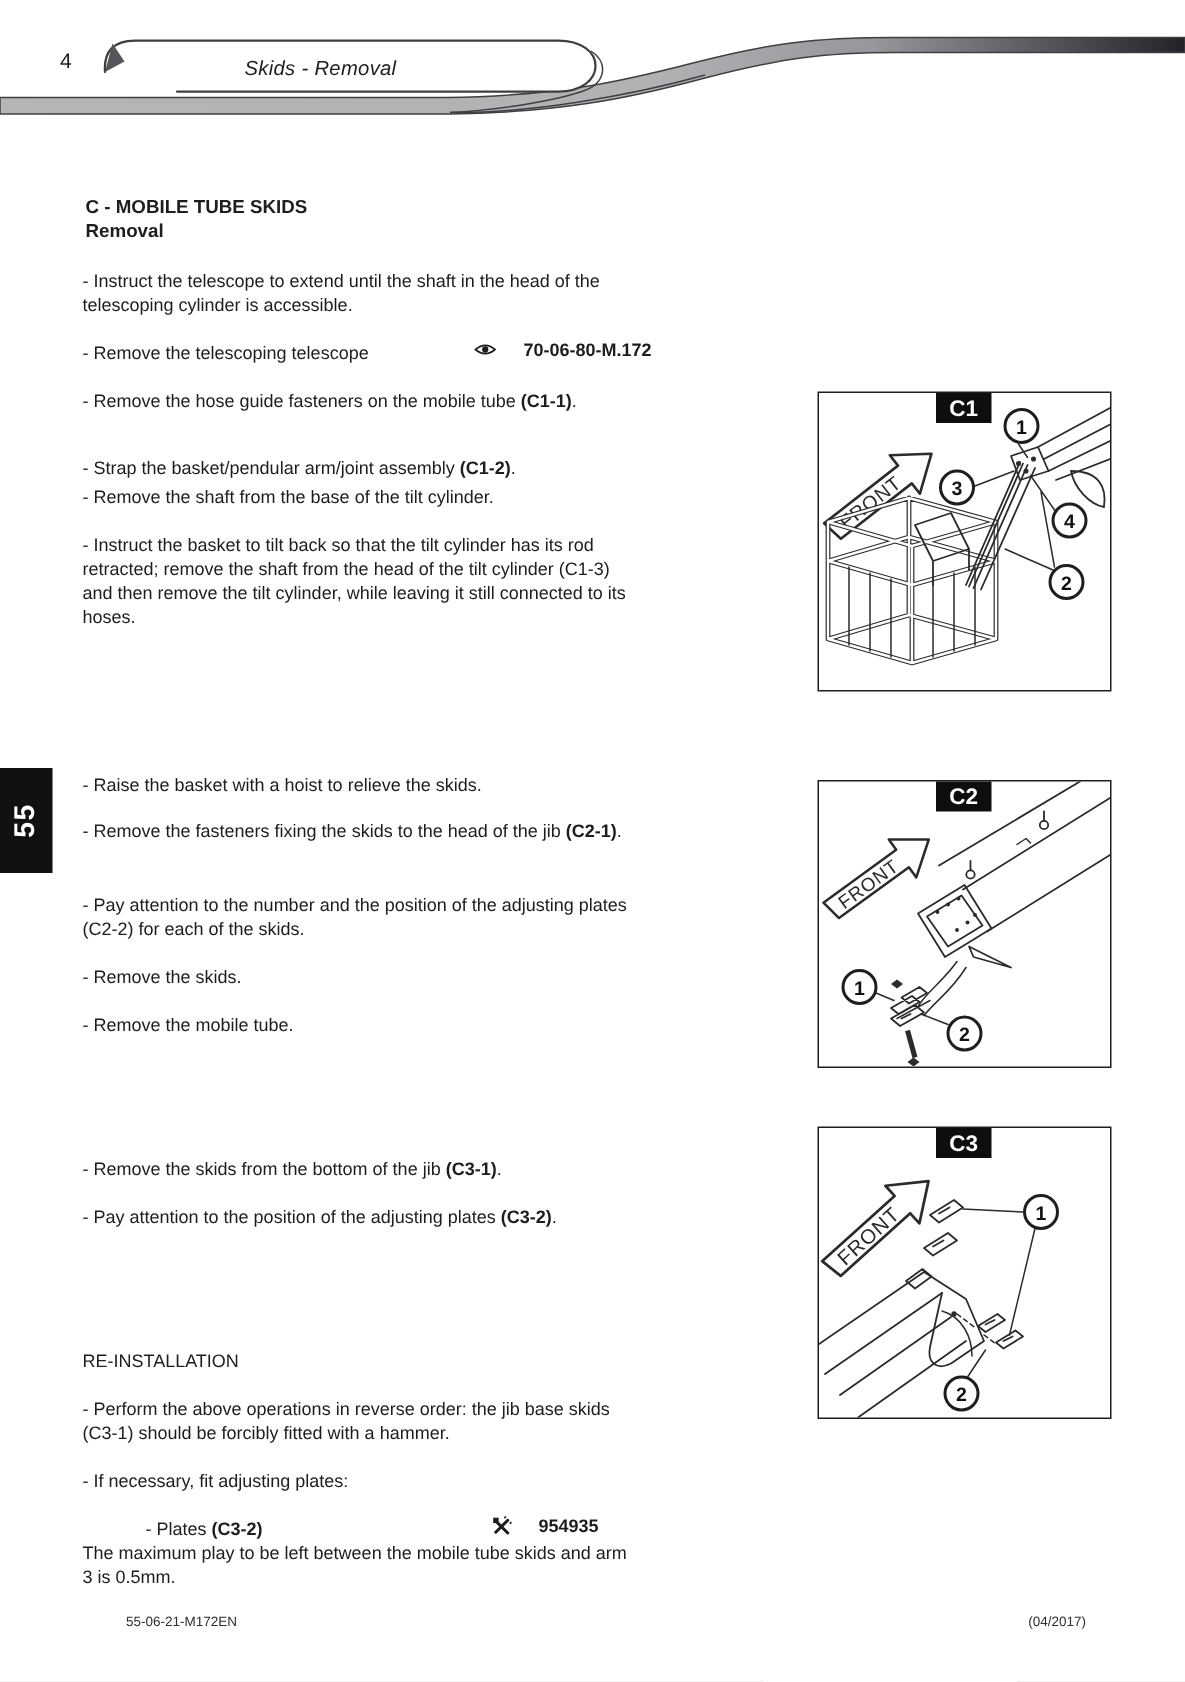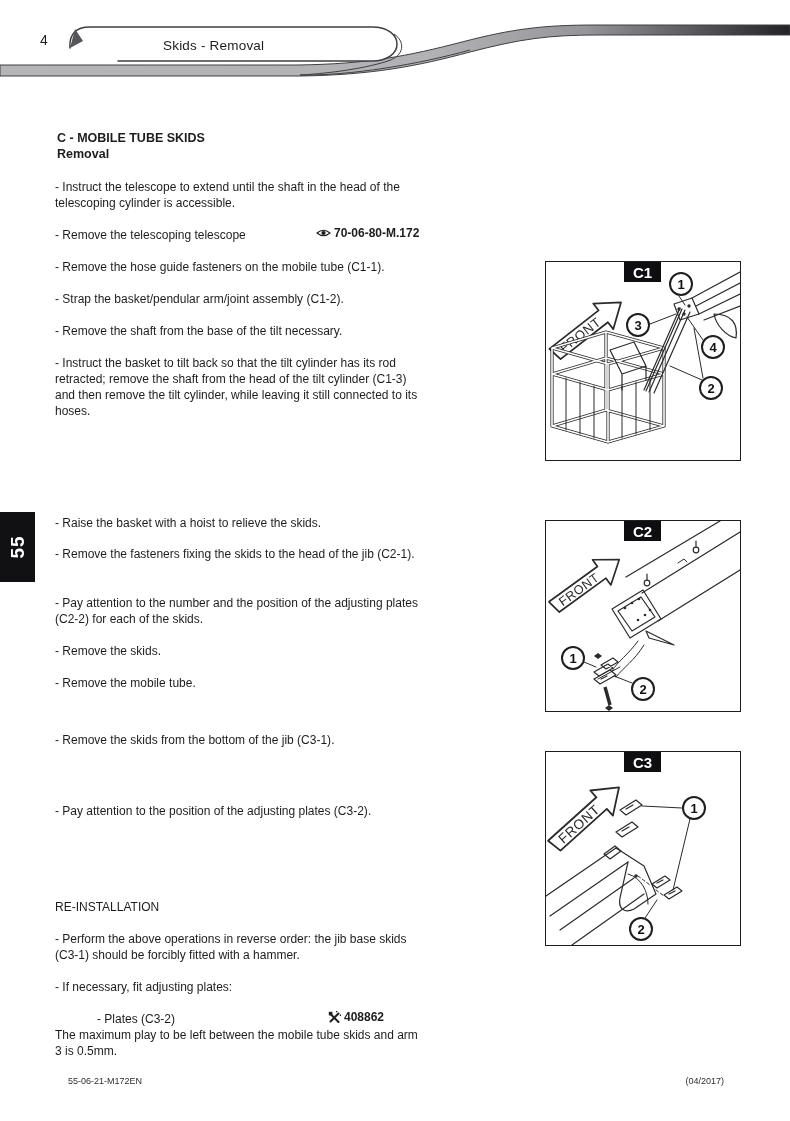--- a/index.html
+++ b/index.html
@@ -4,47 +4,47 @@
 <style>
   html,body{margin:0;padding:0;background:#e8e8e8;}
   .page{
     position:relative;width:790px;height:1121px;background:#ffffff;
     font-family:"Liberation Sans",sans-serif;color:#1d1d1f;overflow:hidden;
     margin:0 auto;
   }
   .abs{position:absolute;}
   
   .hdr-num{left:40px;top:32px;font-size:14px;}
-  .hdr-title{left:163px;top:38px;font-size:13.5px;letter-spacing:0.2px;}
+  .hdr-title{left:163px;top:38px;font-size:13.5px;letter-spacing:0.2px;font-style:italic;}
   
   .tab55{left:0;top:512px;width:35px;height:70px;background:#111113;display:flex;align-items:center;justify-content:center;}
   .tab55 span{color:#fff;font-weight:bold;font-size:19px;transform:rotate(-90deg);letter-spacing:1px;}
   
   .para{left:55px;width:368px;font-size:12px;line-height:16px;}
-  .para b{font-weight:normal;}
+  .para b{font-weight:bold;}
   .h1,.h2{left:57px;font-size:12.5px;font-weight:bold;}
-  .refline{font-weight:bold;font-size:12px;display:flex;align-items:center;gap:3px;}
+  .refline{font-weight:bold;font-size:12px;display:flex;align-items:center;gap:18px;}
   .indent{left:97px;}
   
   .fig{border:1.6px solid #1e1e1e;background:#fff;}
   .figlabel{position:absolute;left:78px;top:0px;width:37px;height:20px;background:#0e0e10;color:#fff;
     font-weight:bold;font-size:15px;display:flex;align-items:center;justify-content:center;}
   .callout{position:absolute;width:24px;height:24px;box-sizing:border-box;border:2px solid #1e1e1e;border-radius:50%;
     background:#fff;display:flex;align-items:center;justify-content:center;font-size:13px;font-weight:bold;color:#111;}
   .figsvg{position:absolute;left:0;top:0;}
   .ln{stroke:#2b2b2b;stroke-width:1.2;fill:none;stroke-linejoin:round;stroke-linecap:round;}
   .thin{stroke-width:1;}
   .dk{fill:#2b2b2b;stroke:none;}
   .tube-o{stroke:#2b2b2b;stroke-width:3.2;fill:none;stroke-linejoin:round;stroke-linecap:round;}
   .tube-i{stroke:#ffffff;stroke-width:1.6;fill:none;stroke-linejoin:round;stroke-linecap:round;}
   .dash{stroke-dasharray:3,2.5;}
   .front-arrow{fill:#ffffff;stroke:#2b2b2b;stroke-width:1.4;stroke-linejoin:round;}
   .front-text{font-family:"Liberation Sans",sans-serif;font-size:10.5px;fill:#2b2b2b;letter-spacing:0.5px;}
   
-  .foot{font-size:9px;color:#2e2e30;}
+  .foot{font-size:9px;color:#2e2e30;margin-left:16px;}
   .icon-eye path{stroke:#1d1d1f;fill:none;stroke-width:1.1;}
   .icon-eye circle{fill:#1d1d1f;}
 </style>
 </head>
 <body>
 
 <div class="page">
 
   <svg class="abs" style="left:0;top:0" width="790" height="100" viewBox="0 0 790 100">
     <defs>
@@ -76,44 +76,44 @@
   <div class="abs para" style="top:227px">- Remove the telescoping telescope</div>
   <div class="abs refline" style="left:316px;top:226px">
     <svg class="icon-eye" width="15" height="10" viewBox="0 0 15 10">
       <path d="M1,5 Q7.5,-0.5 14,5 Q7.5,10.5 1,5 Z"></path>
         <circle cx="7.5" cy="5" r="2.1"></circle>
     </svg>
     <b>70-06-80-M.172</b>
   </div>
 
   <div class="abs para" style="top:259px"><span>- Remove the hose guide fasteners on the mobile tube </span><b>(C1-1)</b><span>.</span></div>
-  <div class="abs para" style="top:291px"><span>- Strap the basket/pendular arm/joint assembly </span><b>(C1-2)</b><span>.</span></div>
-  <div class="abs para" style="top:323px">- Remove the shaft from the base of the tilt necessary.</div>
+  <div class="abs para" style="top:304px"><span>- Strap the basket/pendular arm/joint assembly </span><b>(C1-2)</b><span>.</span></div>
+  <div class="abs para" style="top:323px">- Remove the shaft from the base of the tilt cylinder.</div>
   <div class="abs para" style="top:355px">- Instruct the basket to tilt back so that the tilt cylinder has its rod retracted; remove the shaft from the head of the tilt cylinder (C1-3) and then remove the tilt cylinder, while leaving it still connected to its hoses.</div>
   <div class="abs para" style="top:515px">- Raise the basket with a hoist to relieve the skids.</div>
   <div class="abs para" style="top:546px"><span>- Remove the fasteners fixing the skids to the head of the jib </span><b>(C2-1)</b><span>.</span></div>
   <div class="abs para" style="top:595px">- Pay attention to the number and the position of the adjusting plates (C2-2) for each of the skids.</div>
   <div class="abs para" style="top:643px">- Remove the skids.</div>
   <div class="abs para" style="top:675px">- Remove the mobile tube.</div>
-  <div class="abs para" style="top:732px"><span>- Remove the skids from the bottom of the jib </span><b>(C3-1)</b><span>.</span></div>
+  <div class="abs para" style="top:771px"><span>- Remove the skids from the bottom of the jib </span><b>(C3-1)</b><span>.</span></div>
   <div class="abs para" style="top:803px"><span>- Pay attention to the position of the adjusting plates </span><b>(C3-2)</b><span>.</span></div>
 
   <div class="abs para" style="top:899px">RE-INSTALLATION</div>
   <div class="abs para" style="top:931px">- Perform the above operations in reverse order: the jib base skids (C3-1) should be forcibly fitted with a hammer.</div>
   <div class="abs para" style="top:979px">- If necessary, fit adjusting plates:</div>
 
   <div class="abs para indent" style="top:1011px"><span>- Plates </span><b>(C3-2)</b></div>
   <div class="abs refline" style="left:328px;top:1010px">
     <svg width="13" height="13" viewBox="0 0 13 13">
       <path d="M2.5,3 L10.5,11" stroke="#1d1d1f" stroke-width="2" fill="none" stroke-linecap="round"></path>
       <rect x="0.8" y="0.8" width="3.6" height="3.6" fill="#1d1d1f"></rect>
       <path d="M2.5,10.5 L10.5,2.5" stroke="#1d1d1f" stroke-width="2" fill="none" stroke-linecap="round"></path>
       <path d="M8.6,1.2 A3,3 0 1 1 11.8,4.4" stroke="#1d1d1f" stroke-width="1.4" fill="none"></path>
     </svg>
-    <b>408862</b>
+    <b>954935</b>
   </div>
   <div class="abs para" style="top:1027px">The maximum play to be left between the mobile tube skids and arm 3 is 0.5mm.</div>
 
   <div class="abs fig" style="left:545px;top:261px;width:194px;height:198px">
     <svg class="figsvg" width="194" height="198" viewBox="0 0 194 198">
 
       <g transform="translate(-2,80) rotate(-38) scale(1.25)">
         <polygon class="front-arrow" points="0,7 50,7 50,0 68,13 50,26 50,19 2,19"></polygon>
         <text class="front-text" x="7" y="17">FRONT</text>
       </g>

